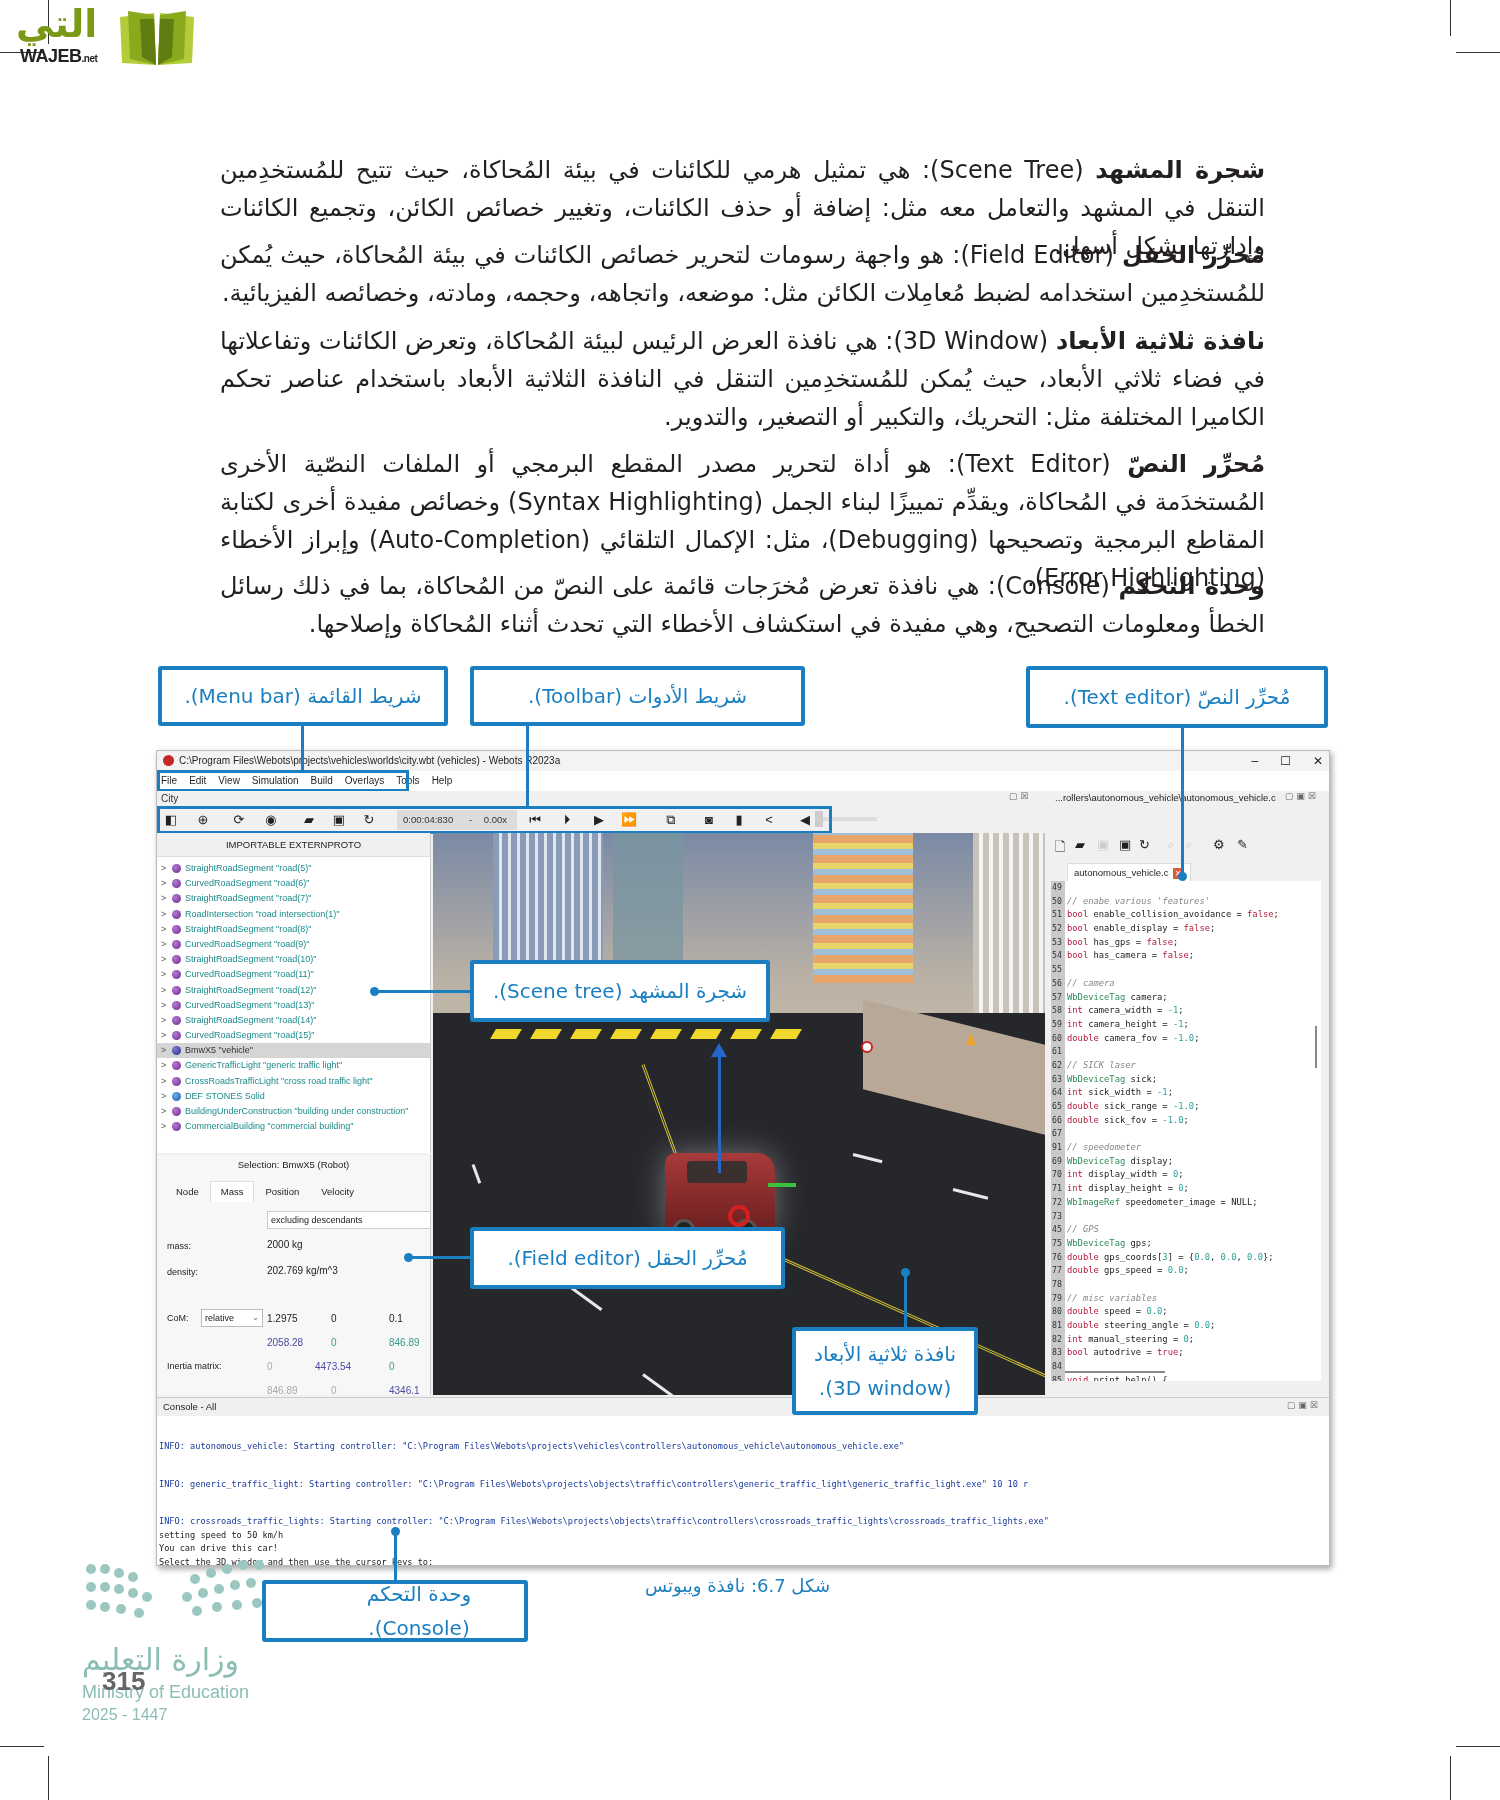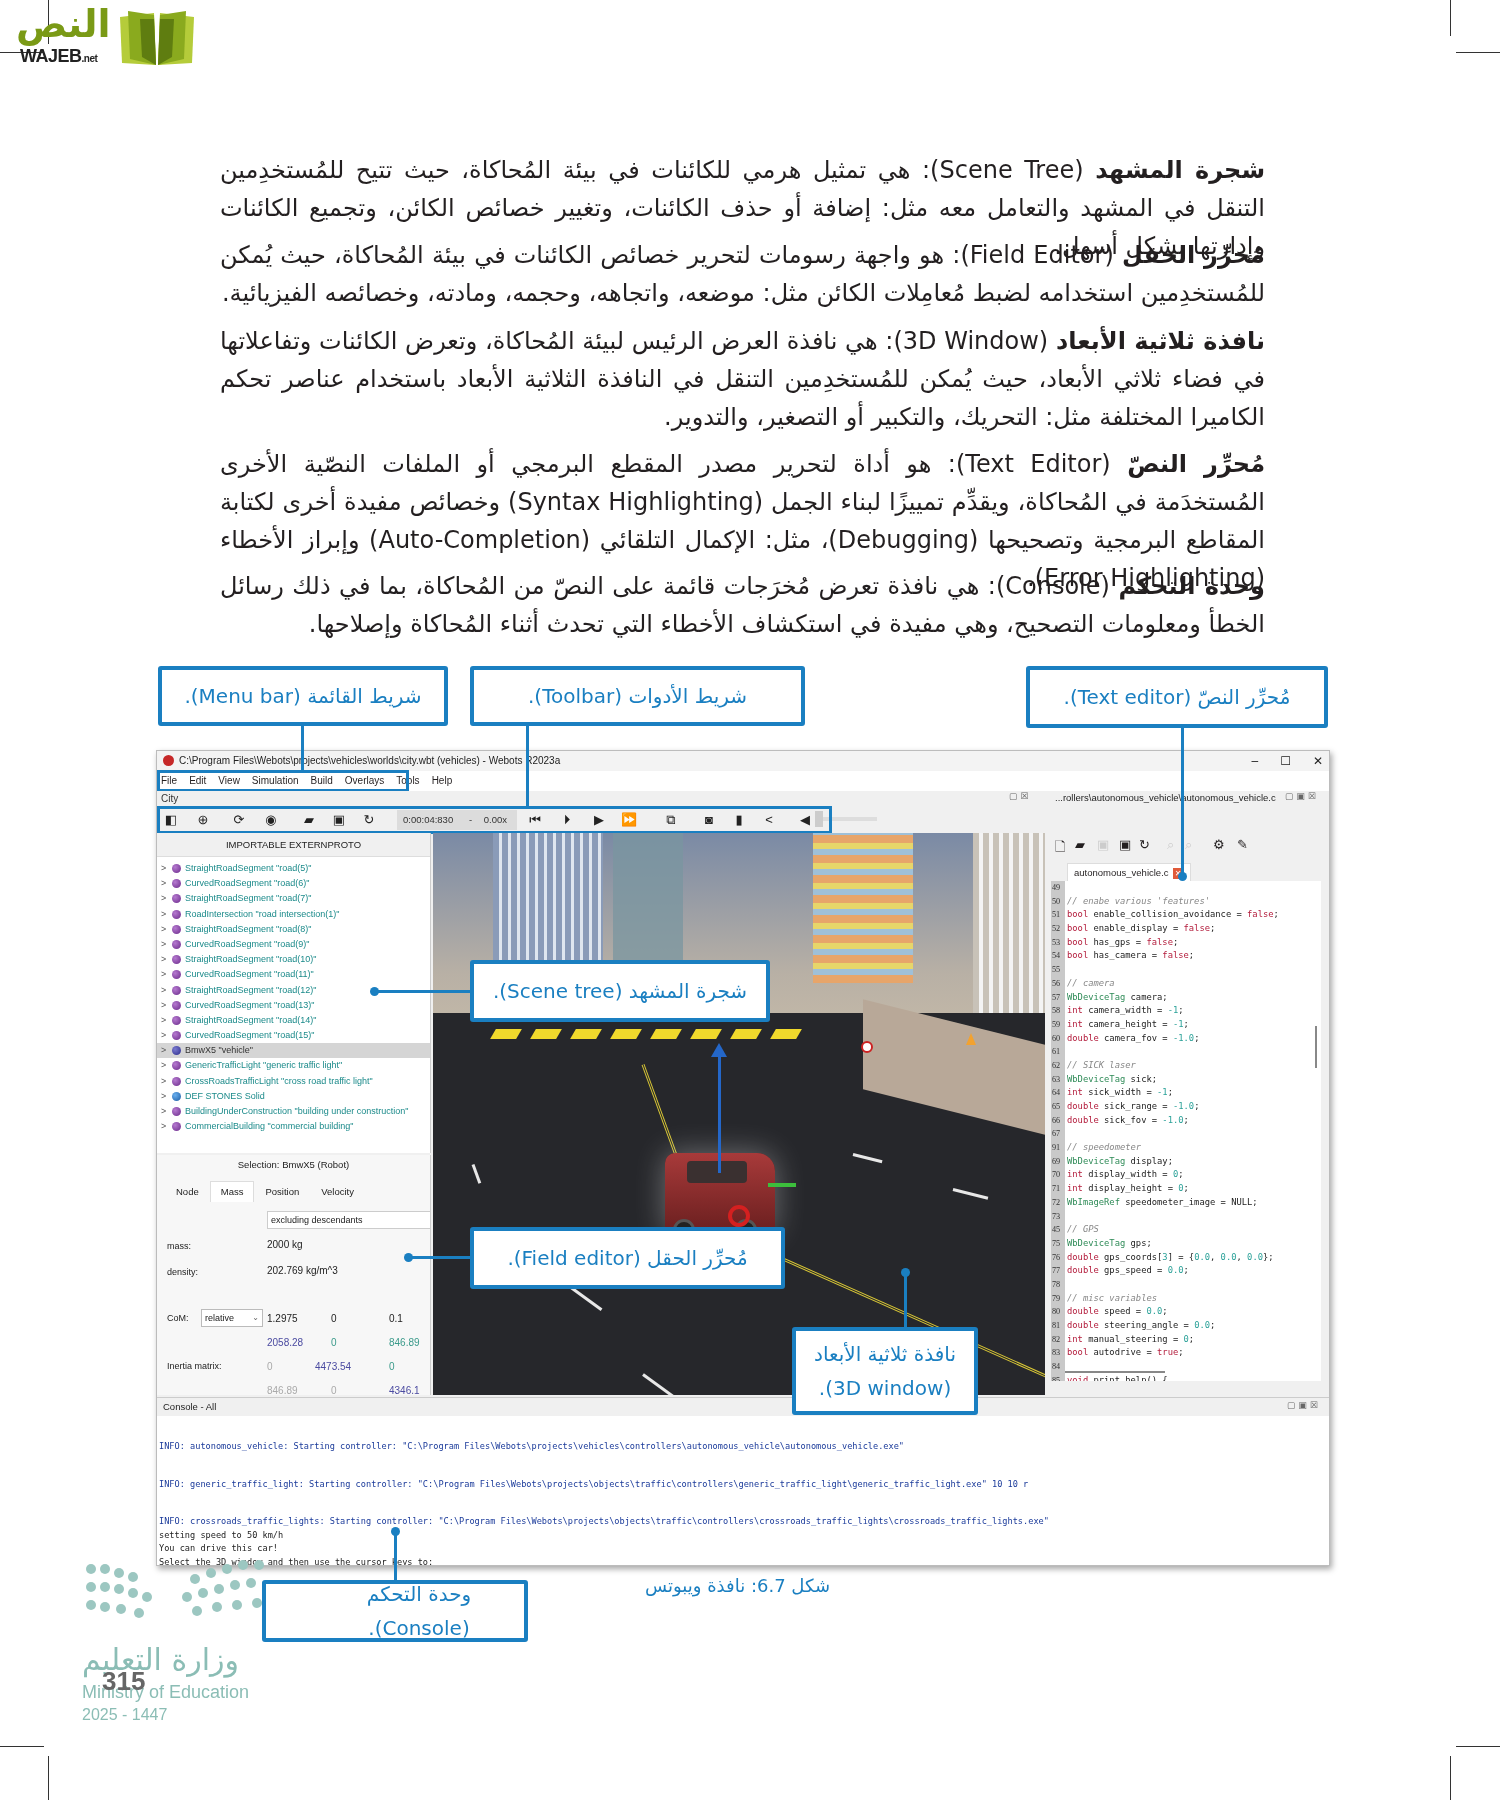--- a/index.html
+++ b/index.html
@@ -86,21 +86,21 @@
   
   .editor { position: absolute; left: 890px; top: 82px; width: 284px; height: 562px; background: #f0f0f0; }
   .ed-path { position: absolute; left: 8px; top: -26px; font-size: 9.5px; color: #222; white-space: nowrap; }
   .ed-toolbar { position: absolute; left: 6px; top: 4px; height: 20px; width: 270px; font-size: 13px; }
   .ed-toolbar span { position: absolute; top: 0; }
   .ed-tab { position: absolute; left: 20px; top: 30px; height: 18px; font-size: 9.5px; line-height: 18px; background: #fff; padding: 0 6px; border: 1px solid #ddd; border-bottom: none; }
   .ed-tab .x { display: inline-block; width: 11px; height: 11px; background: #e05a3a; color: #fff; font-size: 8px; line-height: 11px; text-align: center; margin-left: 4px; vertical-align: middle; }
   .code { position: absolute; left: 4px; top: 48px; width: 270px; height: 500px; background: #fff; font-family: "DejaVu Sans Mono", monospace; font-size: 8.8px; overflow: hidden; }
   .gutter { position: absolute; left: 0; top: 0; width: 14px; height: 100%; background: #c9c9c9; }
   .cl { position: relative; height: 13.7px; line-height: 13.7px; white-space: pre; padding-left: 16px; color: #222; }
-  .cl .n { position: absolute; left: 1px; color: #333; font-size: 8.2px; font-family: Liberation Serif, serif; }
+  .cl .n { position: absolute; left: 1px; color: #333; font-size: 8.2px; }
   .kw { color: #b31b3b; }
   .ty { color: #2e8b57; }
   .cm { color: #888; font-style: italic; }
   .nu { color: #2aa198; }
   .ed-scroll { position: absolute; right: 4px; top: 145px; width: 2px; height: 42px; background: #888; }
   .ed-hscroll { position: absolute; left: 14px; bottom: 8px; width: 100px; height: 2px; background: #888; }
 
   
   .console { position: absolute; left: 0; top: 646px; width: 100%; height: 170px; background: #fff; border-top: 1px solid #ccc; }
   .console .chdr { height: 18px; background: #f0f0f0; font-size: 9.5px; line-height: 18px; padding-left: 6px; color: #222; }
@@ -128,21 +128,21 @@
 <div class="crop" style="left:0;top:52px;width:44px;height:1px;"></div>
 <div class="crop" style="left:48px;top:0;width:1px;height:44px;"></div>
 <div class="crop" style="left:1450px;top:0;width:1px;height:36px;"></div>
 <div class="crop" style="left:1456px;top:52px;width:44px;height:1px;"></div>
 <div class="crop" style="left:0;top:1746px;width:44px;height:1px;"></div>
 <div class="crop" style="left:48px;top:1756px;width:1px;height:44px;"></div>
 <div class="crop" style="left:1456px;top:1746px;width:44px;height:1px;"></div>
 <div class="crop" style="left:1450px;top:1756px;width:1px;height:44px;"></div>
 
 <div class="logo">
-  <div class="ar">النص</div>
+  <div class="ar">التي</div>
   <div class="en"><span>WAJEB</span><small>.net</small></div>
   <svg class="book" viewBox="0 0 82 58">
     <path d="M4 8 L38 4 L40 56 L6 54 Z" fill="#b5cc3a"></path>
     <path d="M12 2 L38 6 L40 56 L14 50 Z" fill="#8aaa1e"></path>
     <path d="M78 8 L44 4 L42 56 L76 54 Z" fill="#b5cc3a"></path>
     <path d="M70 2 L44 6 L42 56 L68 50 Z" fill="#8aaa1e"></path>
     <path d="M24 10 L38 10 L40 56 L26 48 Z" fill="#5f7d10"></path>
     <path d="M58 10 L44 10 L42 56 L56 48 Z" fill="#5f7d10"></path>
   </svg>
 </div>

